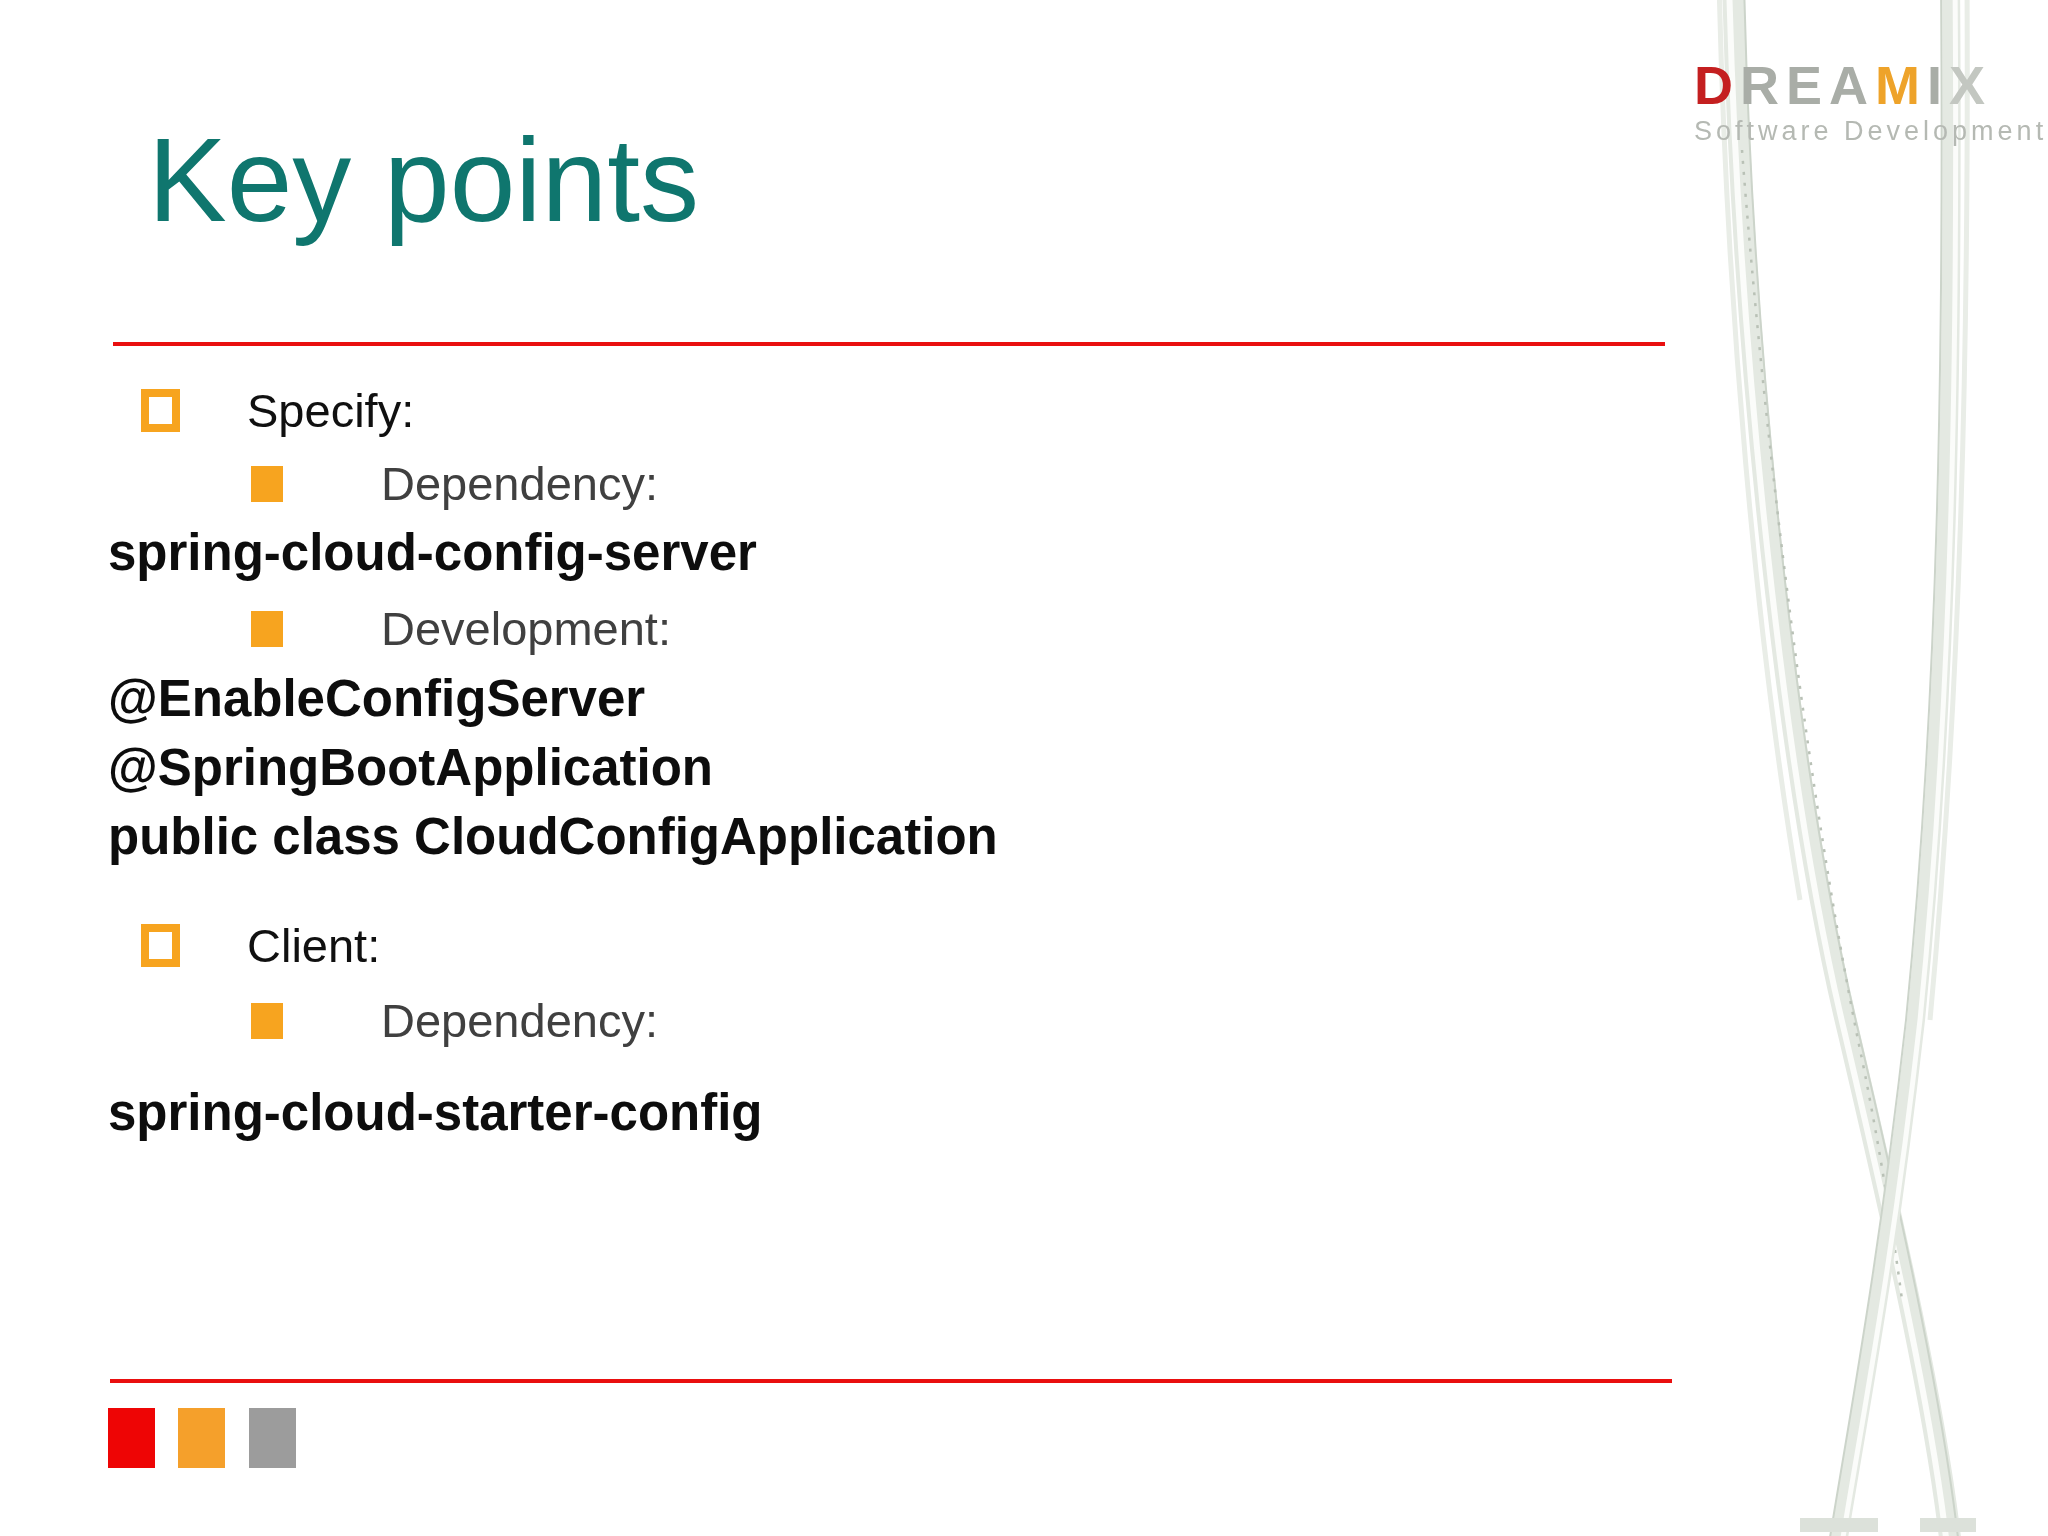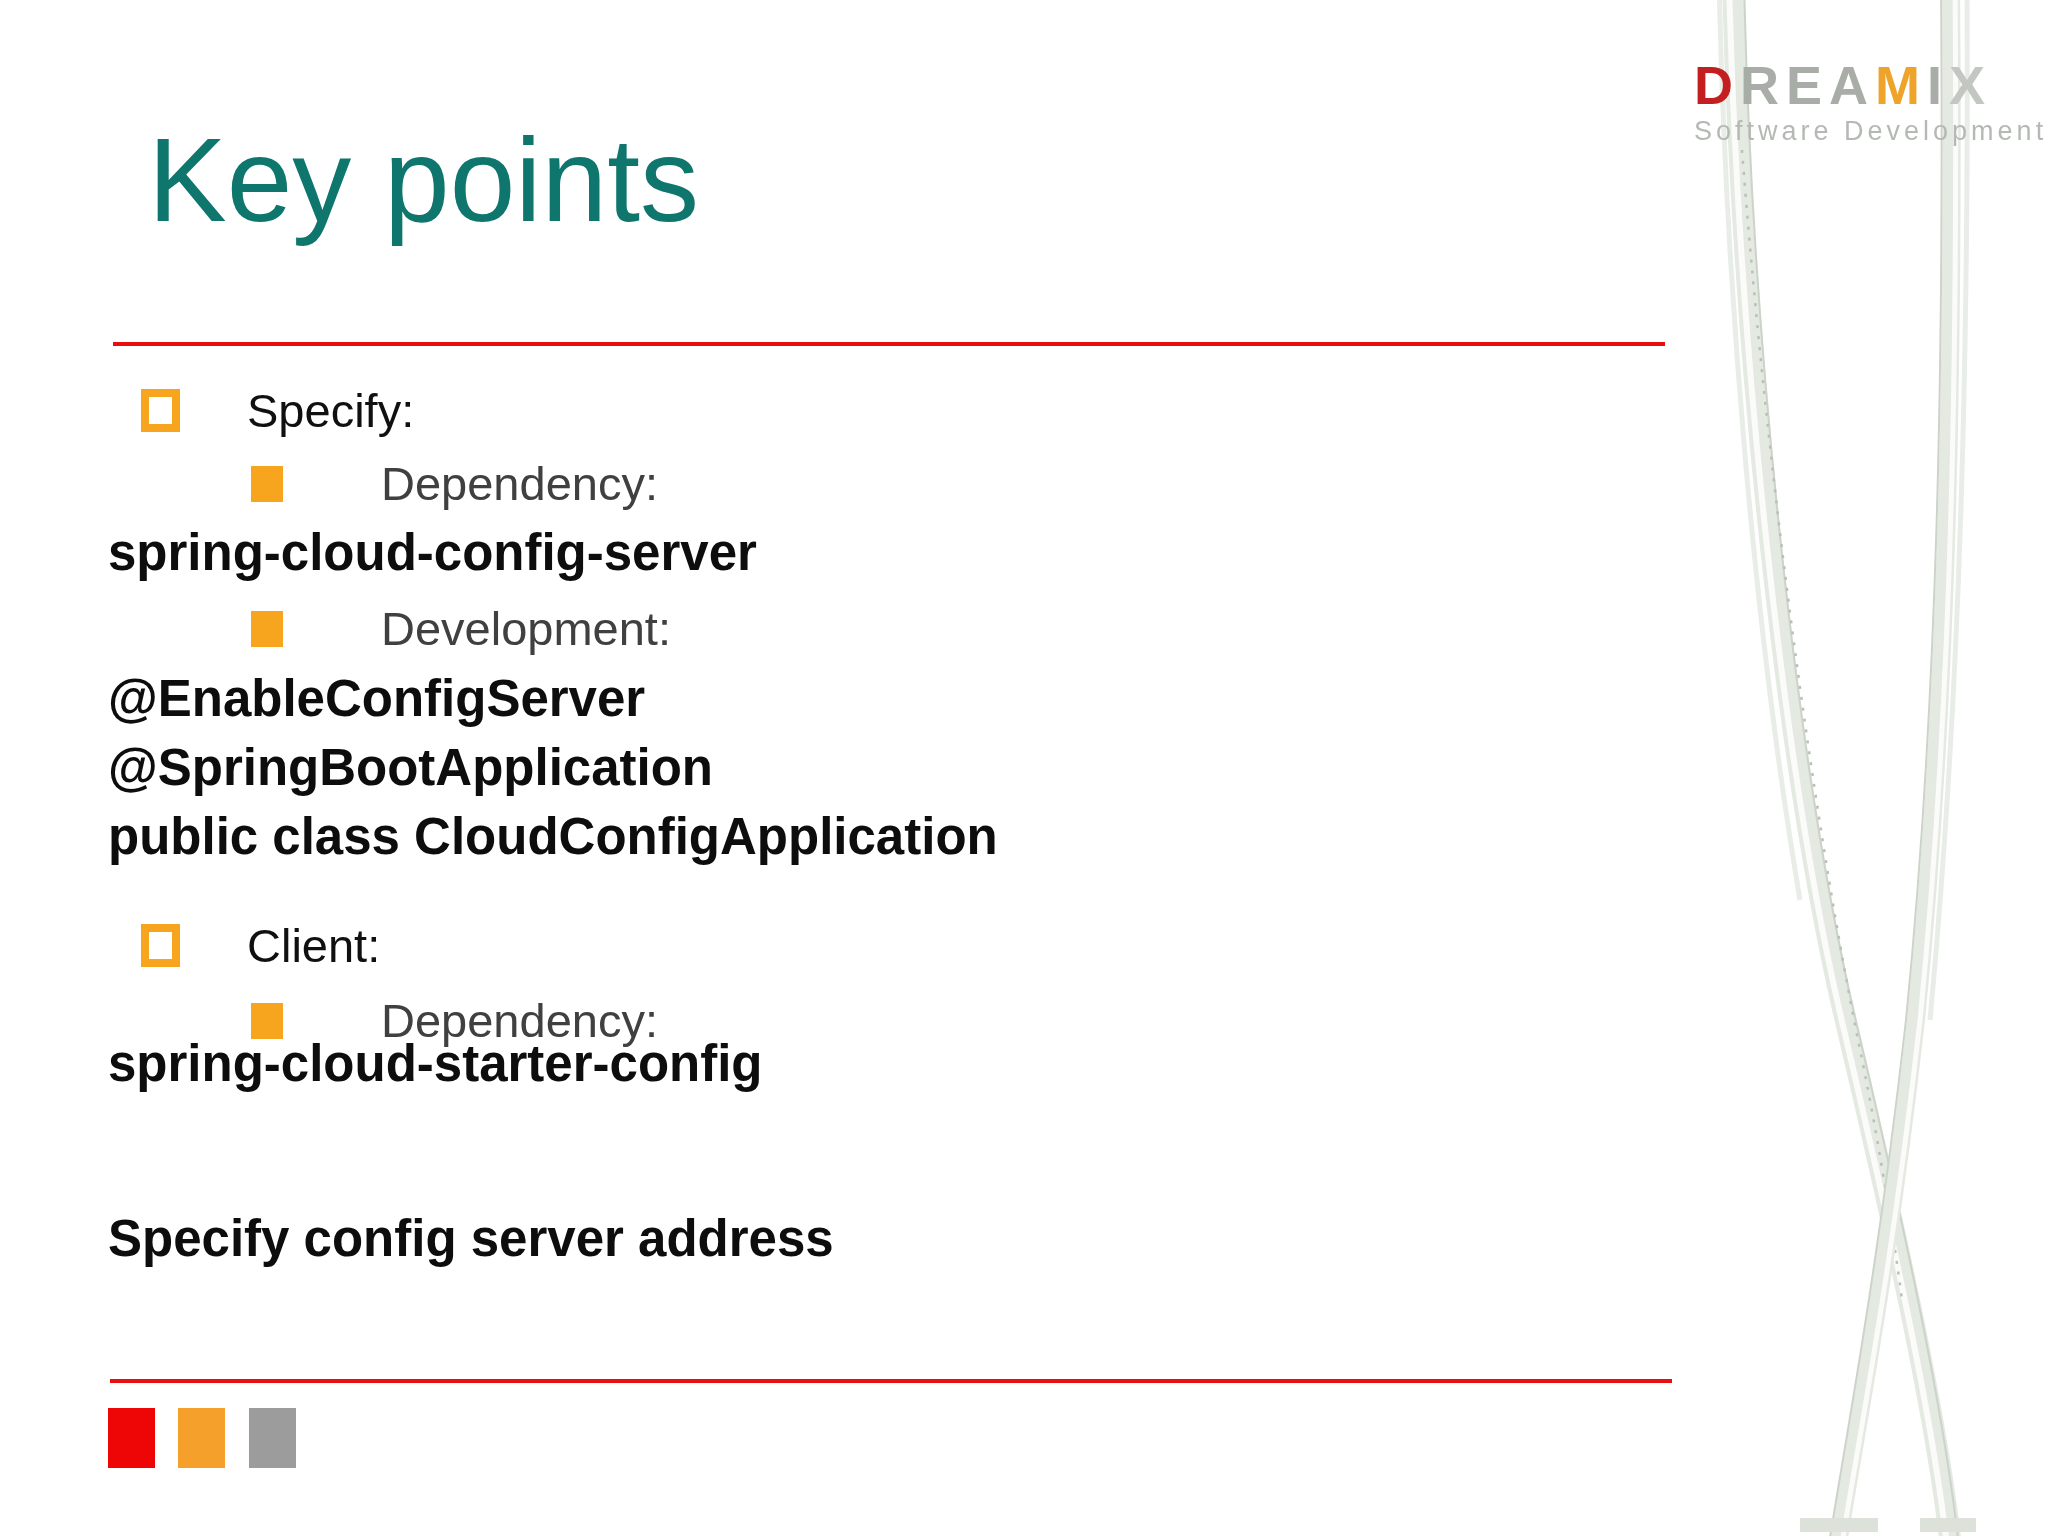--- a/index.html
+++ b/index.html
@@ -88,25 +88,22 @@
     <span class="code">public class CloudConfigApplication</span>
   </div>
   <div class="row" style="top:918px">
     <span class="sq hollow" style="border-color: rgb(247, 164, 31);"></span>
     <span class="t1">Client:</span>
   </div>
   <div class="row" style="top:993px">
     <span class="sq filled" style="background-color: rgb(247, 164, 31);"></span>
     <span class="t2">Dependency:</span>
   </div>
-  <div class="row" style="top:1033px">
+  <div class="row" style="top:1082px">
     <span class="code">spring-cloud-starter-config</span>
-  </div>
-  <div class="row" style="top:1208px">
-    <span class="code">Specify config server address</span>
   </div>
 
   <div class="rule bottom" style="background-color: rgb(233, 15, 15);"></div>
   <div class="fsq red" style="background-color: rgb(238, 5, 5);"></div>
   <div class="fsq orange" style="background-color: rgb(245, 160, 43);"></div>
   <div class="fsq gray" style="background-color: rgb(156, 156, 156);"></div>
 
 </div>
 
 </body></html>

